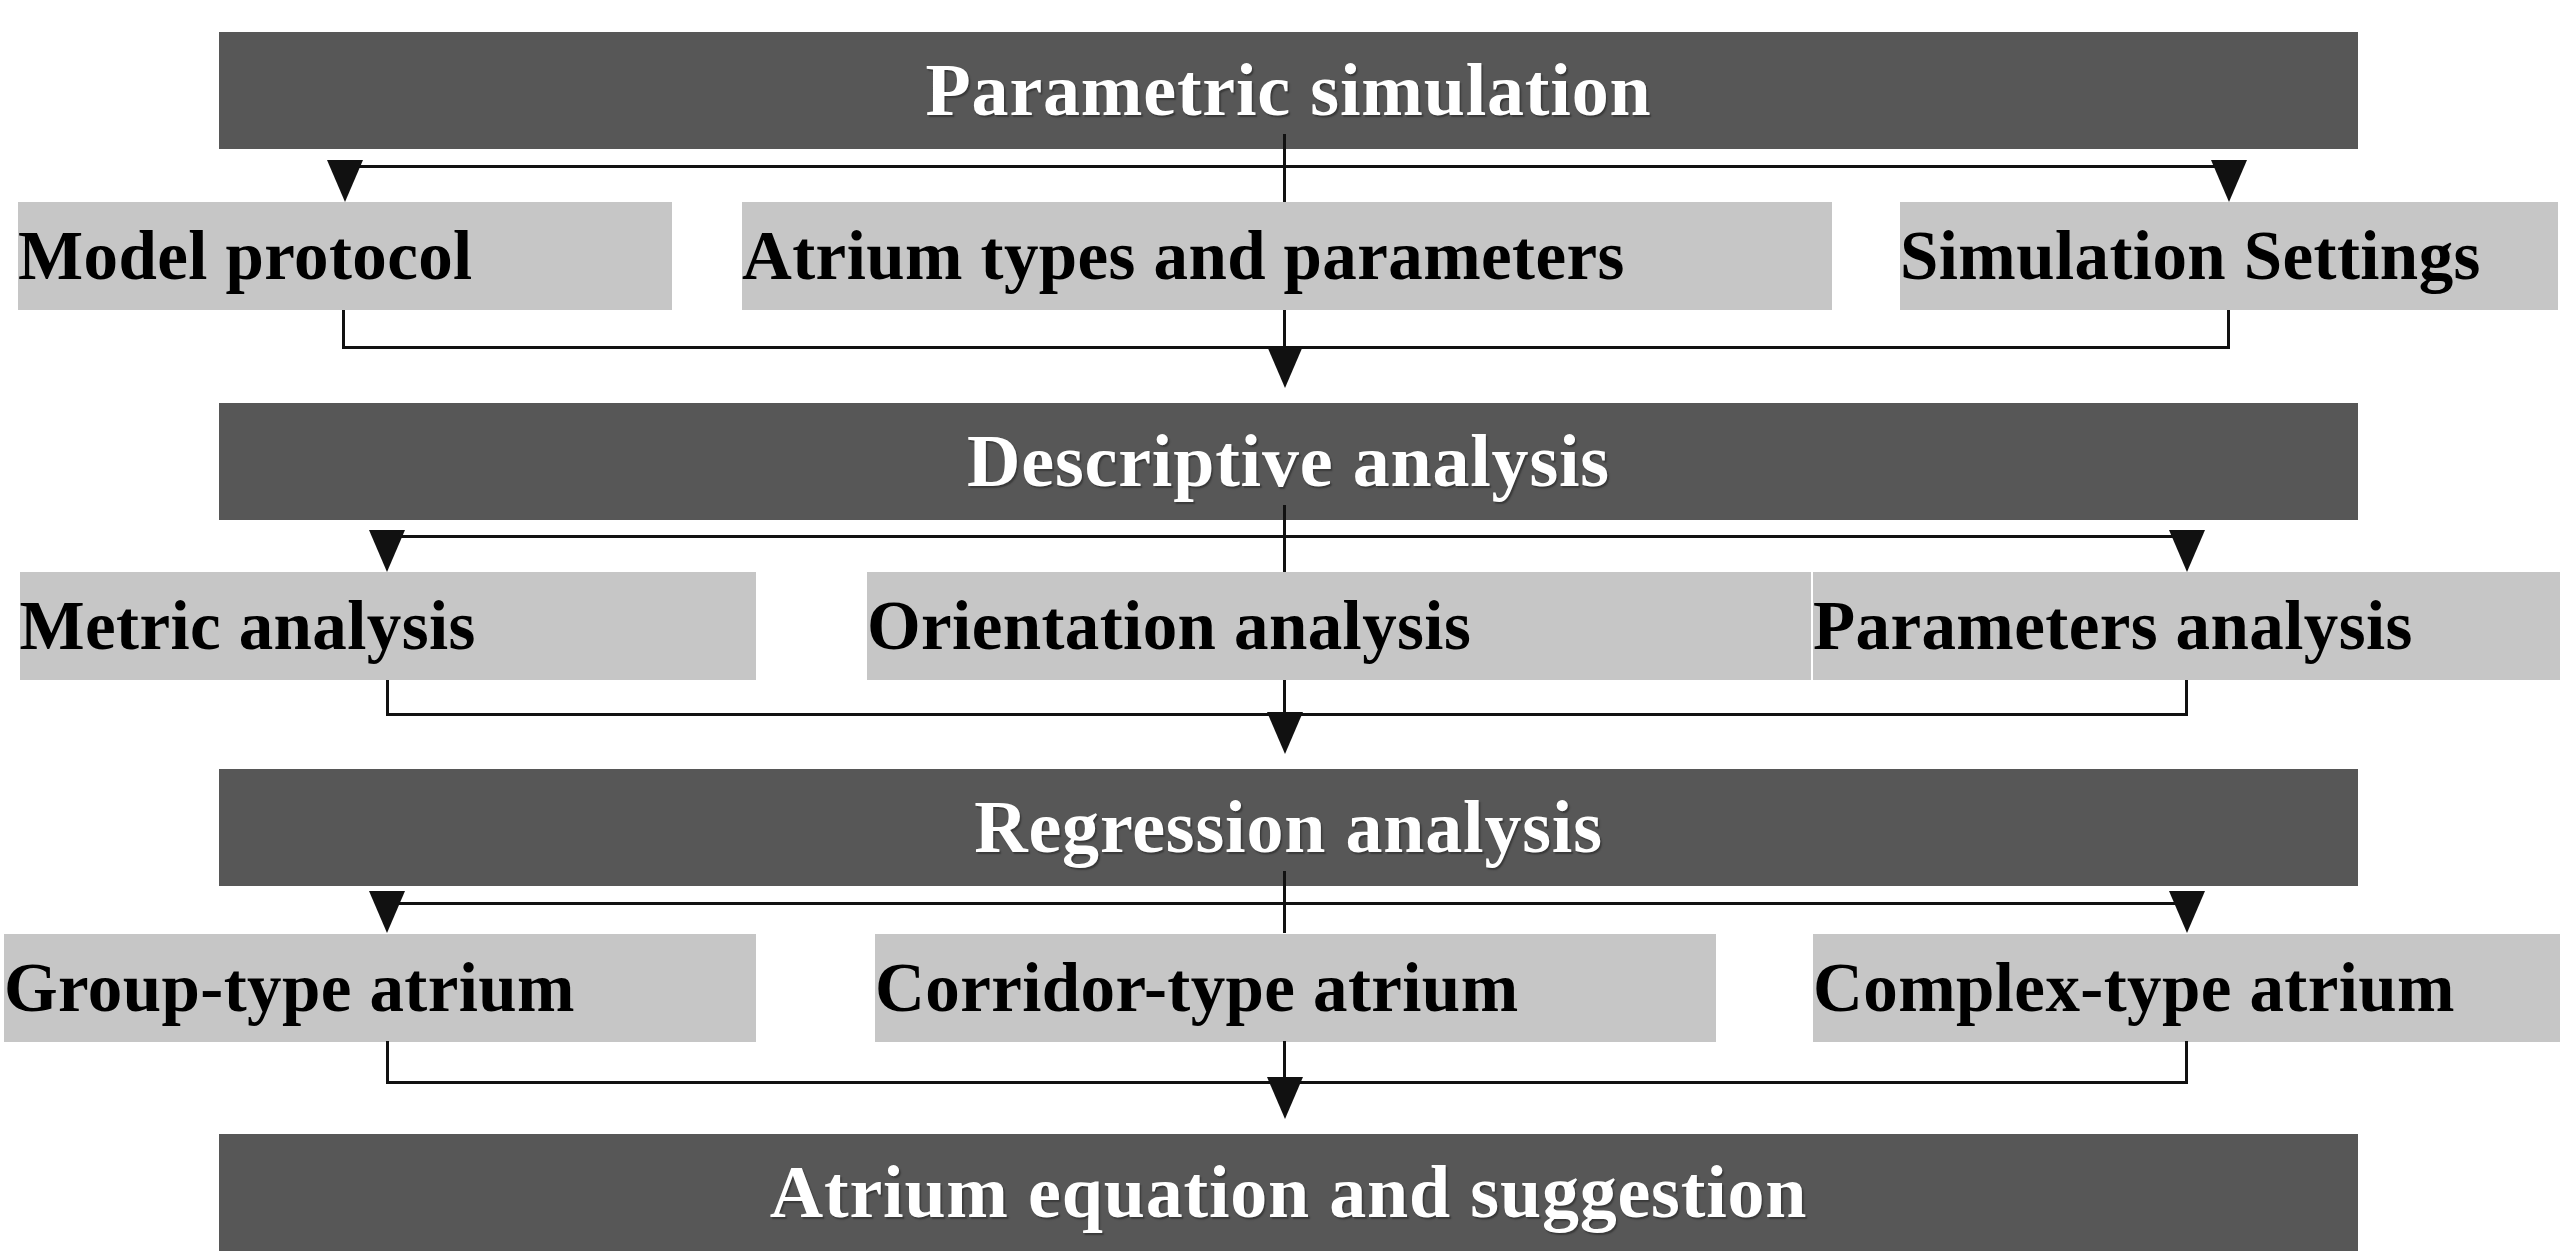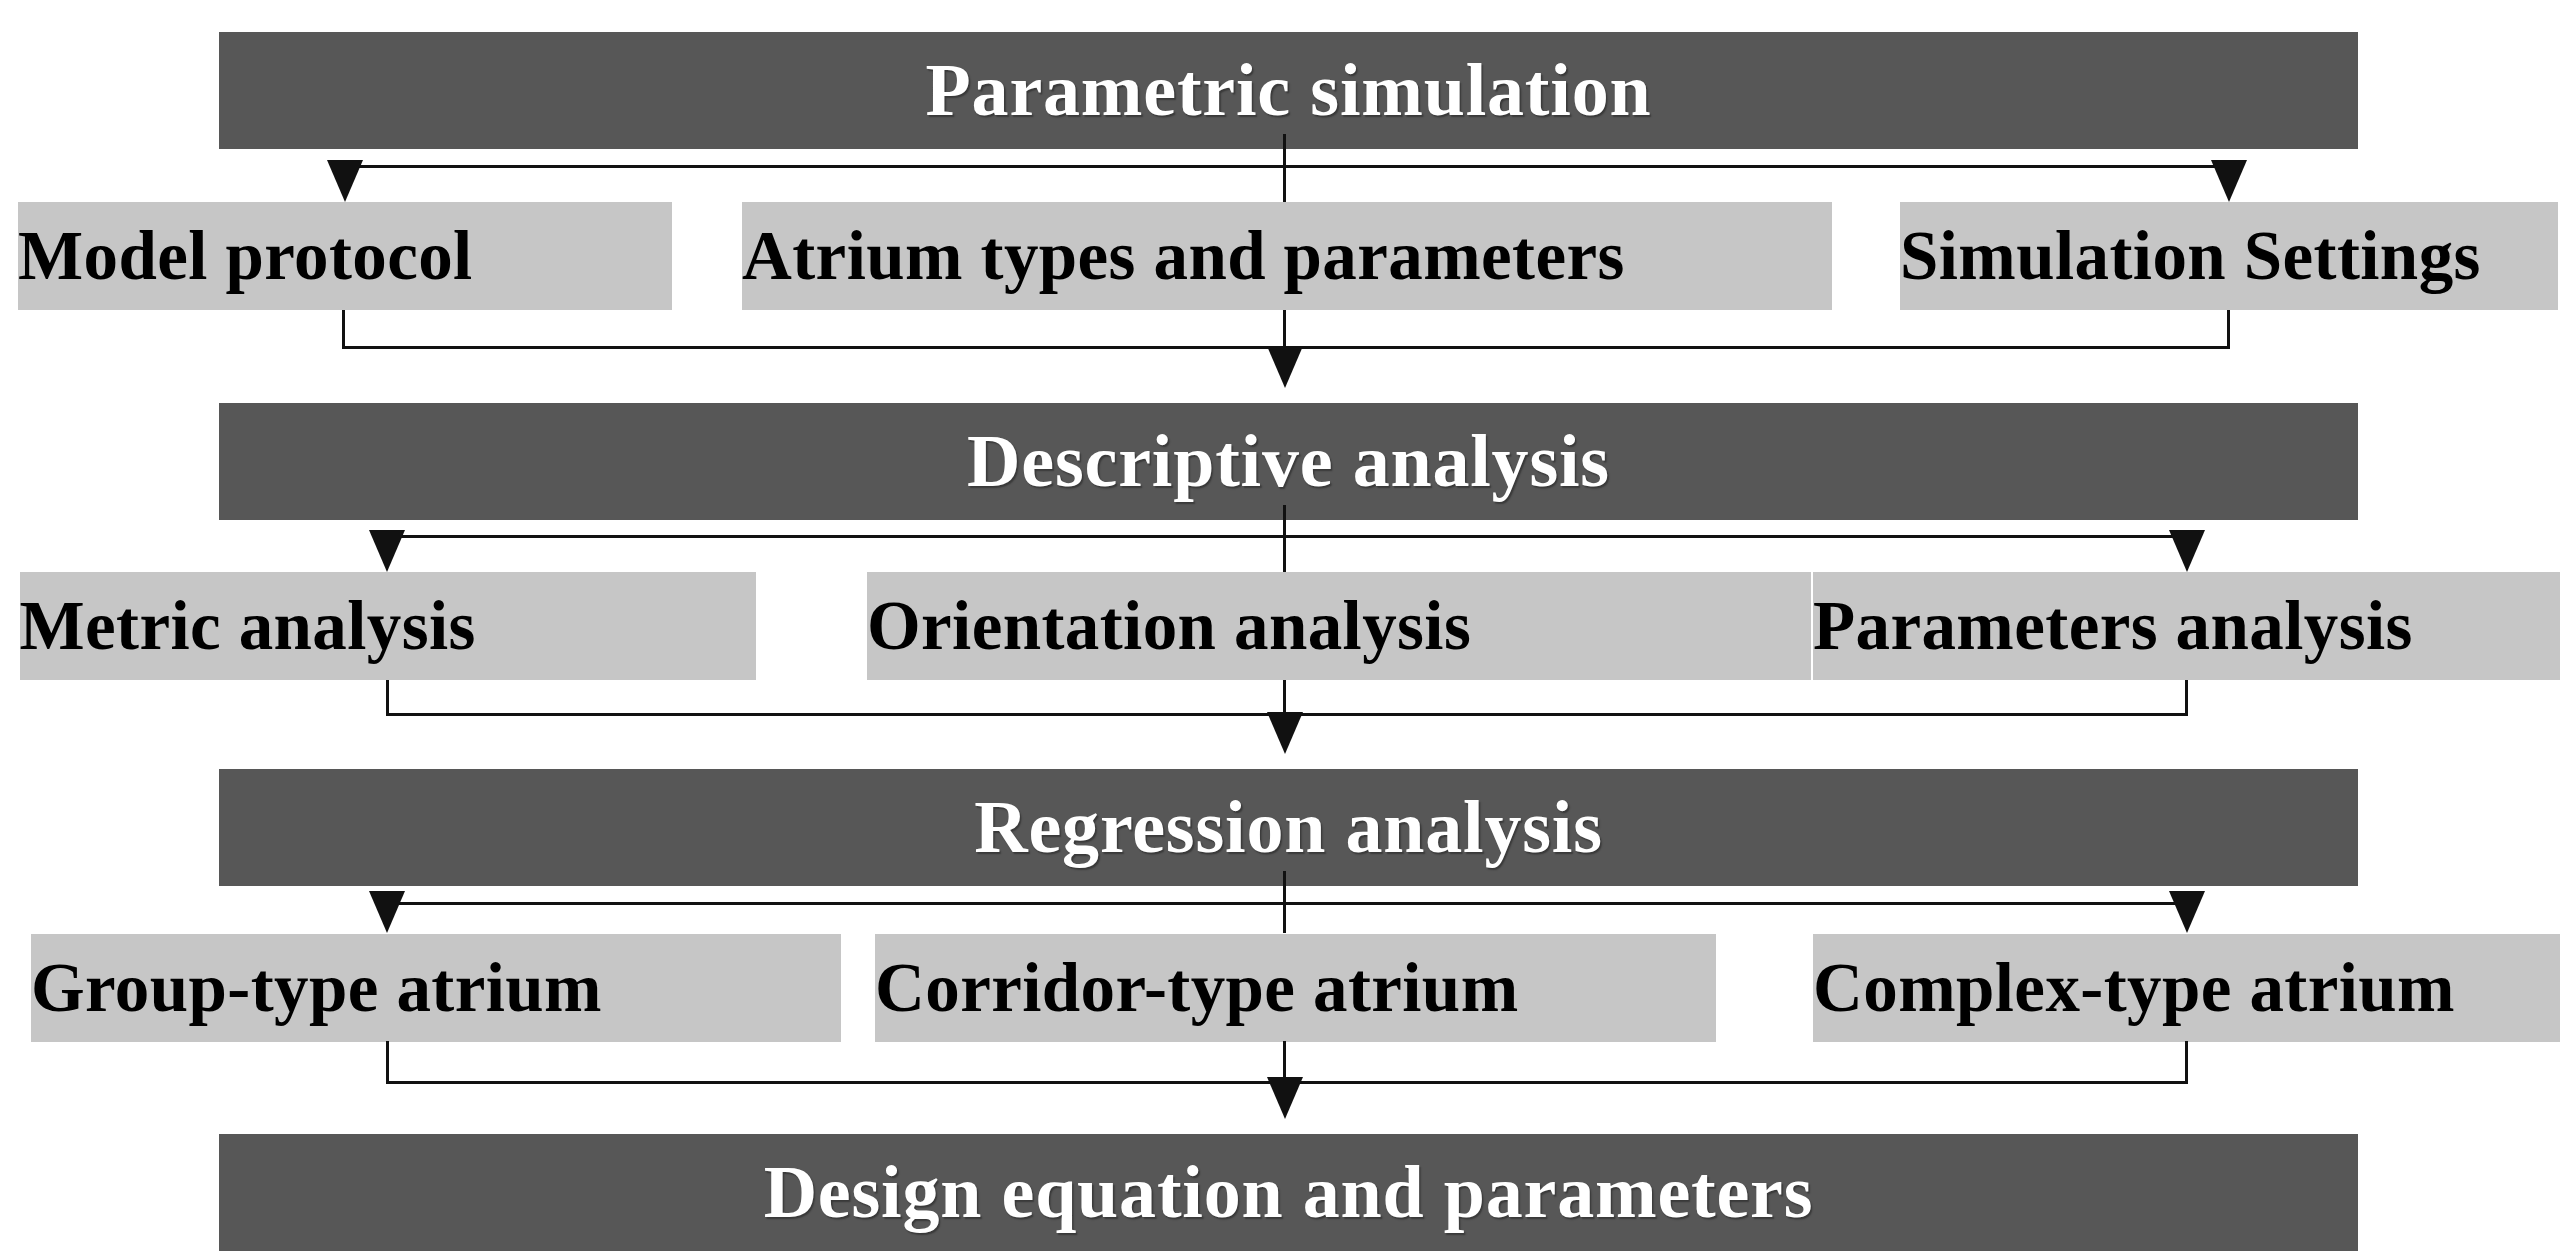--- a/index.html
+++ b/index.html
@@ -60,21 +60,21 @@
   <div class="stage" style="top:17px">
     <span>Parametric simulation</span>
   </div>
   <div class="stage" style="top:388px">
     <span>Descriptive analysis</span>
   </div>
   <div class="stage" style="top:754px">
     <span>Regression analysis</span>
   </div>
   <div class="stage" style="top:1119px">
-    <span>Design equation and parameters</span>
+    <span>Atrium equation and suggestion</span>
   </div>
 
   <div class="gbox" style="top:202px; left:18px; width:654px">
     <span>Model protocol</span>
   </div>
   <div class="gbox" style="top:202px; left:742px; width:1090px">
     <span>Atrium types and parameters</span>
   </div>
   <div class="gbox" style="top:202px; left:1900px; width:658px">
     <span>Simulation Settings</span>
@@ -83,21 +83,21 @@
   <div class="gbox" style="top:572px; left:19.5px; width:736px">
     <span>Metric analysis</span>
   </div>
   <div class="gbox" style="top:572px; left:867px; width:944px">
     <span>Orientation analysis</span>
   </div>
   <div class="gbox" style="top:572px; left:1813px; width:747px">
     <span>Parameters analysis</span>
   </div>
 
-  <div class="gbox" style="top:934px; left:31px; width:810px">
+  <div class="gbox" style="top:934px; left:4px; width:752px">
     <span>Group-type atrium</span>
   </div>
   <div class="gbox" style="top:934px; left:875px; width:841px">
     <span>Corridor-type atrium</span>
   </div>
   <div class="gbox" style="top:934px; left:1813px; width:747px">
     <span>Complex-type atrium</span>
   </div>
 
   <div class="line" style="left:1283px; top:134px; width:3.1px; height:68px"></div>

